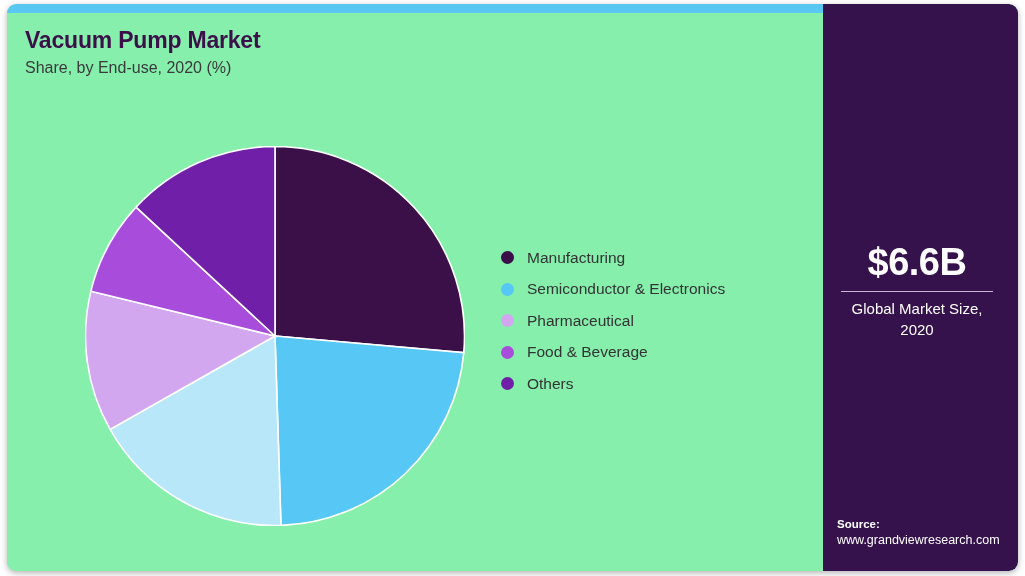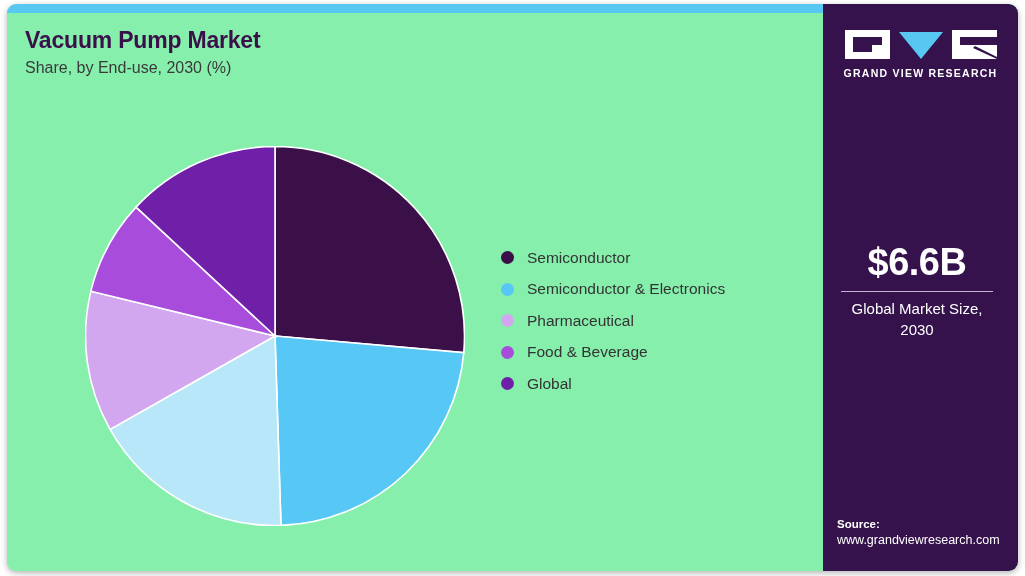--- a/index.html
+++ b/index.html
@@ -173,81 +173,66 @@
 </style>
 </head>
 <body>
 
 <div id="card">
 
   <div id="accent-bar"></div>
 
   <div id="title-block">
     <div id="chart-title">Vacuum Pump Market</div>
-    <div id="chart-subtitle">Share, by End-use, 2030 (%)</div>
+    <div id="chart-subtitle">Share, by End-use, 2020 (%)</div>
   </div>
 
   <div id="pie-wrap">
     <svg id="pie-svg" viewBox="0 0 380 380">
       <g id="pie-slices">
           <path d="M 190 190 L 190 0.5 A 189.5 189.5 0 0 1 378.76731893263116 206.64780174636584 Z" fill="#3b1049" stroke="#ffffff" stroke-width="1.6"></path>
           <path d="M 190 190 L 378.76731893263116 206.64780174636584 A 189.5 189.5 0 0 1 195.95233884530523 379.40649318930616 Z" fill="#57c7f5" stroke="#ffffff" stroke-width="1.6"></path>
           <path d="M 190 190 L 195.95233884530523 379.40649318930616 A 189.5 189.5 0 0 1 25.100178490124847 283.37183122340116 Z" fill="#b8e7f9" stroke="#ffffff" stroke-width="1.6"></path>
           <path d="M 190 190 L 25.100178490124847 283.37183122340116 A 189.5 189.5 0 0 1 5.875786612669316 145.18344006400415 Z" fill="#d3a7f0" stroke="#ffffff" stroke-width="1.6"></path>
           <path d="M 190 190 L 5.875786612669316 145.18344006400415 A 189.5 189.5 0 0 1 51.04811189082477 61.148834732101676 Z" fill="#a84cdb" stroke="#ffffff" stroke-width="1.6"></path>
           <path d="M 190 190 L 51.04811189082477 61.148834732101676 A 189.5 189.5 0 0 1 189.99999999999997 0.5 Z" fill="#7020a8" stroke="#ffffff" stroke-width="1.6"></path>
         </g>
     </svg>
   </div>
 
   <div id="legend">
       <div class="legend-row">
         <span class="legend-dot" style="background: rgb(59, 16, 73);"></span>
-        <span class="legend-label">Semiconductor</span>
+        <span class="legend-label">Manufacturing</span>
       </div>
       <div class="legend-row">
         <span class="legend-dot" style="background: rgb(87, 199, 245);"></span>
         <span class="legend-label">Semiconductor &amp; Electronics</span>
       </div>
       <div class="legend-row">
         <span class="legend-dot" style="background: rgb(211, 167, 240);"></span>
         <span class="legend-label">Pharmaceutical</span>
       </div>
       <div class="legend-row">
         <span class="legend-dot" style="background: rgb(168, 76, 219);"></span>
         <span class="legend-label">Food &amp; Beverage</span>
       </div>
       <div class="legend-row">
         <span class="legend-dot" style="background: rgb(112, 32, 168);"></span>
-        <span class="legend-label">Global</span>
+        <span class="legend-label">Others</span>
       </div>
     </div>
 
   <div id="side-panel">
 
-    <div id="logo-block">
-      <svg id="logo-mark" viewBox="0 0 152 29">
-
-        <rect x="0" y="0" width="45" height="29" fill="#ffffff"></rect>
-        <rect x="8" y="7" width="29" height="8" fill="#35124b"></rect>
-        <rect x="8" y="15" width="19" height="7" fill="#35124b"></rect>
-
-        <polygon points="54,2 98,2 76,29" fill="#58c8f2"></polygon>
-
-        <rect x="107" y="0" width="45" height="29" fill="#ffffff"></rect>
-        <rect x="115" y="7" width="37" height="8" fill="#35124b"></rect>
-        <polygon points="130,16 152,27 152,29 128,18" fill="#35124b"></polygon>
-      </svg>
-      <div id="logo-text">GRAND VIEW RESEARCH</div>
-    </div>
 
     <div id="stat-block">
       <div id="stat-value">$6.6B</div>
       <div id="stat-rule"></div>
-      <div id="stat-caption">Global Market Size, 2030</div>
+      <div id="stat-caption">Global Market Size, 2020</div>
     </div>
 
     <div id="source-block">
       <div id="source-label">Source:</div>
       <div id="source-url">www.grandviewresearch.com</div>
     </div>
 
   </div>
 </div>
 

